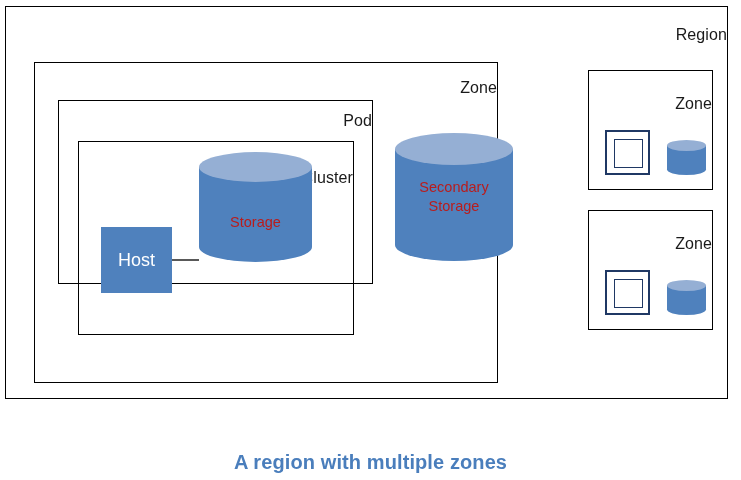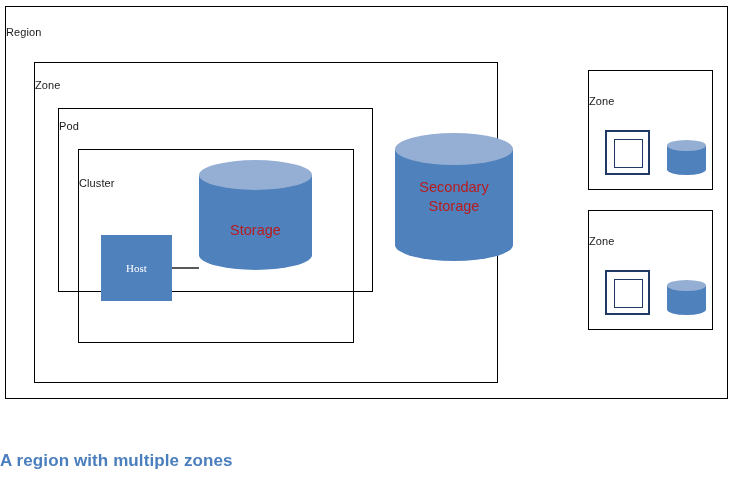--- a/index.html
+++ b/index.html
@@ -27,23 +27,23 @@
     position: absolute;
     box-sizing: border-box;
     border: 1px solid #000000;
     background: transparent;
   }
 
   .box-label {
     position: absolute;
     left: 0;
     width: 100%;
-    text-align: left;
+    text-align: right;
     color: #1a1a1a;
-    font-size: 11px;
+    font-size: 16px;
     line-height: 1;
     white-space: nowrap;
     letter-spacing: 0.1px;
   }
 
   
   #region-box {
     left: 5px;
     top: 6px;
     width: 723px;
@@ -56,21 +56,21 @@
     left: 28px;
     top: 55px;
     width: 464px;
     height: 321px;
   }
   #zone-main-label { top: 17px; }
 
   
   #pod-box {
     left: 23px;
-    top: 45px;
+    top: 37px;
     width: 315px;
     height: 184px;
   }
   #pod-label { top: 12px; }
 
   
   #cluster-box {
     left: 19px;
     top: 40px;
     width: 276px;
@@ -85,23 +85,22 @@
     top: 85px;
     width: 71px;
     height: 66px;
     background: #4F81BD;
     display: flex;
     align-items: center;
     justify-content: center;
   }
   #host-label {
     color: #ffffff;
-    font-size: 11px;
+    font-size: 18px;
     line-height: 1;
-    font-family: Liberation Serif, serif;
   }
 
   
   #host-storage-link {
     position: absolute;
     left: 93px;
     top: 117px;
     width: 27px;
     height: 2px;
     background: #595959;
@@ -199,23 +198,23 @@
   .mini-cylinder .cyl-top    { top: 0px;  height: 11px; z-index: 3; }
   .mini-cylinder .cyl-body   { top: 5px;  height: 25px; z-index: 2; }
   .mini-cylinder .cyl-bottom-cap { top: 24px; height: 11px; z-index: 1; }
 
   
   #caption {
     position: absolute;
     left: 0;
     top: 452px;
     width: 741px;
-    text-align: left;
+    text-align: center;
     color: #4A7EBC;
-    font-size: 17px;
+    font-size: 20px;
     font-weight: bold;
     line-height: 1;
     letter-spacing: 0.1px;
   }
 </style>
 </head>
 <body>
 
 <div id="canvas">
 

